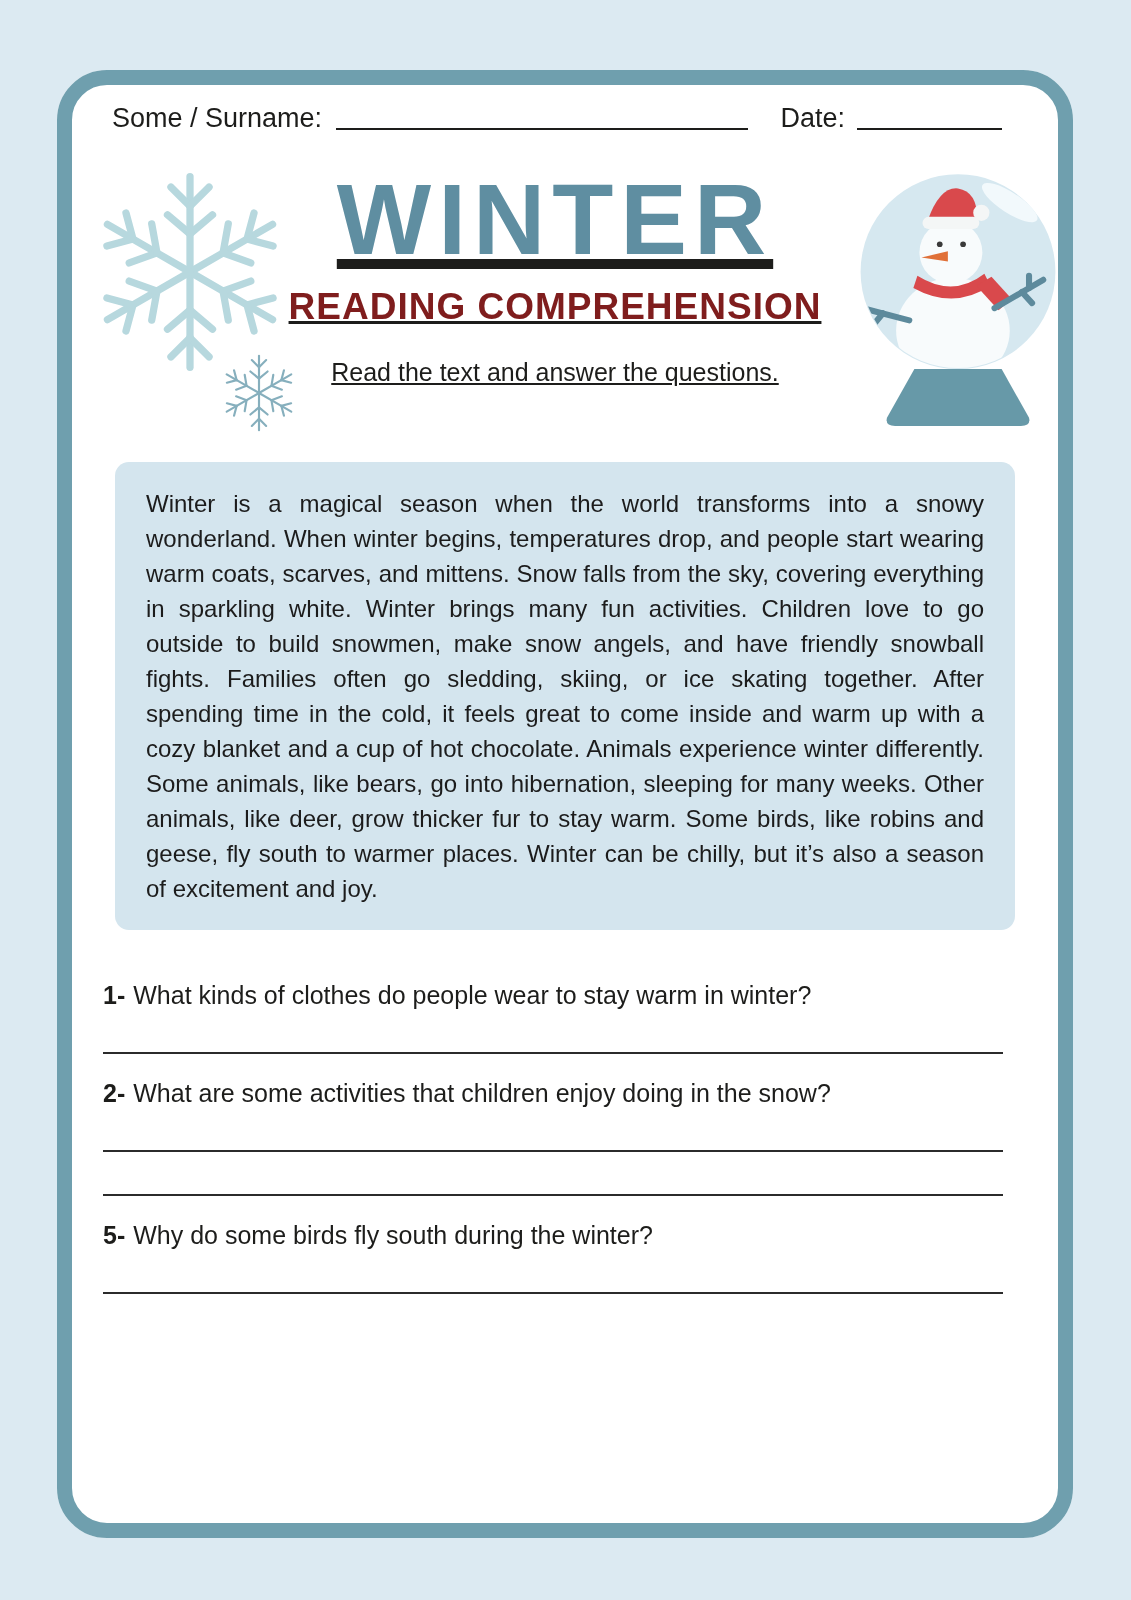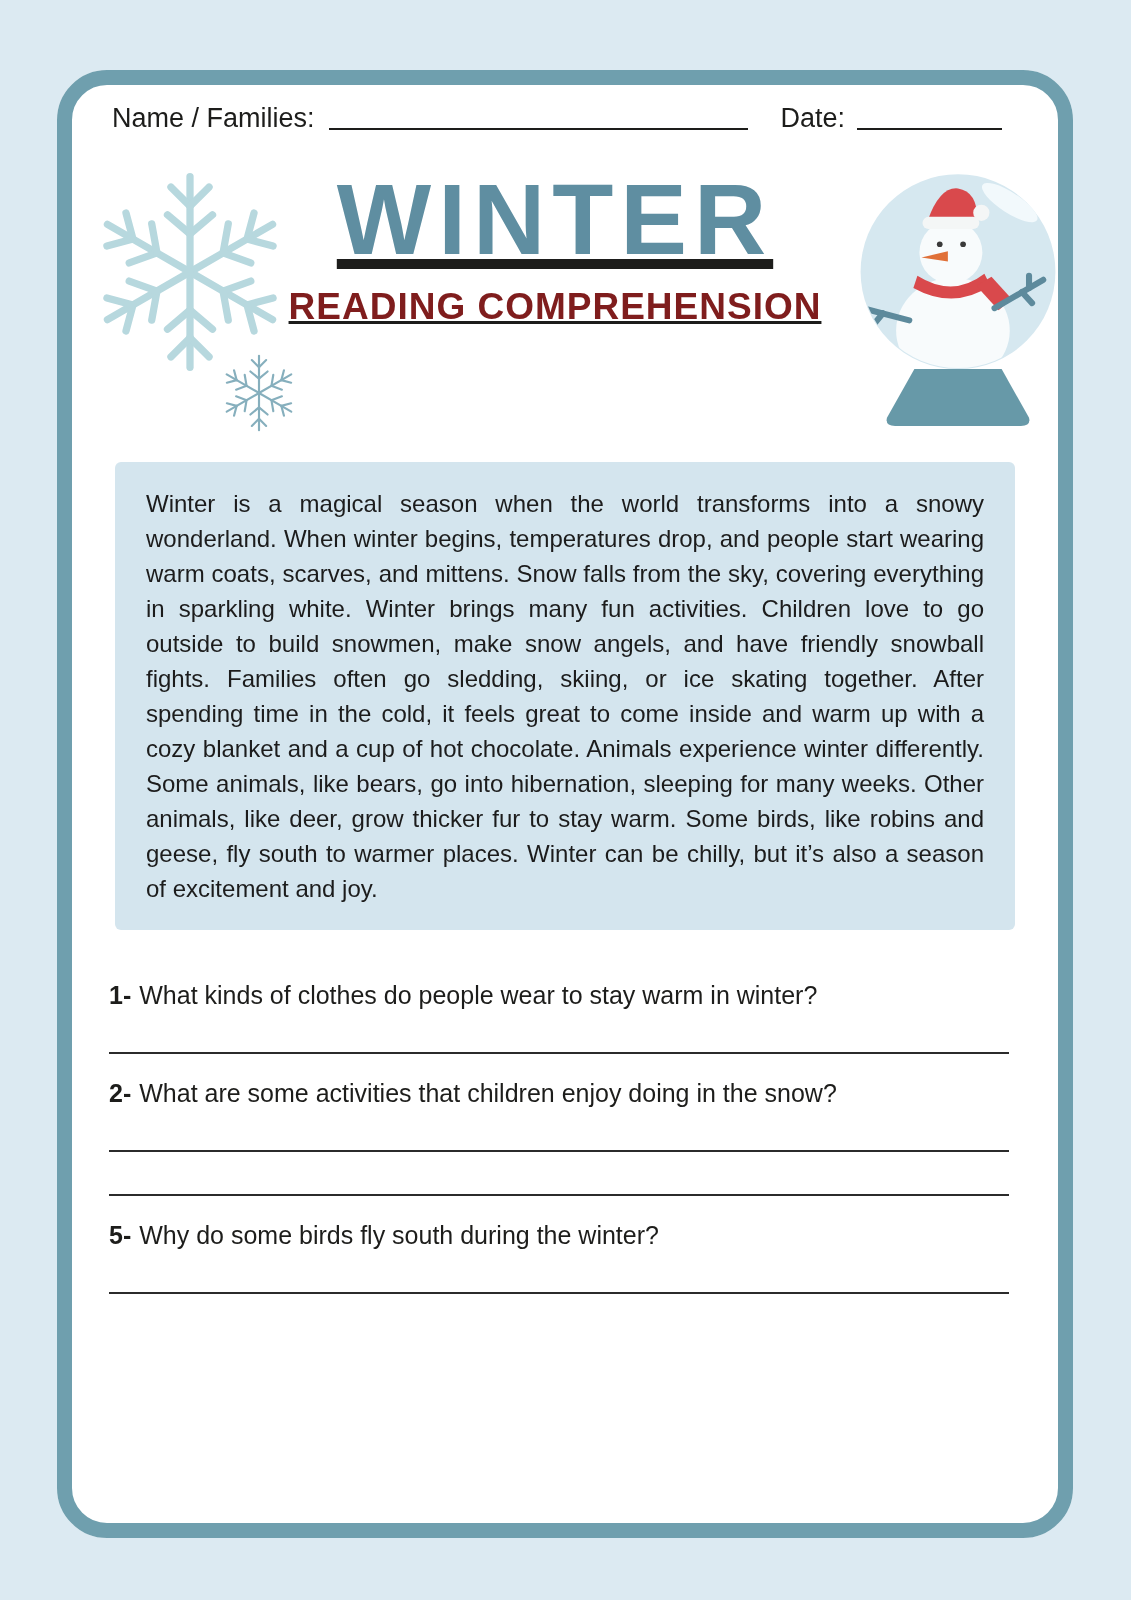--- a/index.html
+++ b/index.html
@@ -49,43 +49,43 @@
   .instruction {
     margin: 30px 0 0 0; font-size: 25px; color: #1d1d1b;
   }
 
   .snowflake-lg { position: absolute; left: 86px; top: 160px; width: 208px; height: 224px; z-index: 2; }
   .snowflake-sm { position: absolute; left: 216px; top: 350px; width: 86px; height: 86px; z-index: 2; }
   .snow-globe   { position: absolute; left: 850px; top: 158px; width: 216px; height: 276px; z-index: 2; }
 
   .passage-box {
     position: absolute; left: 115px; top: 462px; width: 900px;
-    background: #d4e5ee; border-radius: 6px;
+    background: #d4e5ee; border-radius: 14px;
     padding: 24px 31px; z-index: 2;
   }
   .passage-box p {
     margin: 0; font-size: 24px; line-height: 35px;
     text-align: justify; color: #1c1c1c;
   }
 
   .questions {
-    position: absolute; left: 109px; top: 980px; width: 900px; z-index: 2;
+    position: absolute; left: 103px; top: 980px; width: 900px; z-index: 2;
   }
   .q { margin-bottom: 24px; }
   .q p { margin: 0; font-size: 25px; line-height: 30px; }
   .q .num { font-weight: bold; margin-right: 8px; }
   .ans-line { margin-top: 42px; border-bottom: 2.6px solid #2b2b2b; height: 0; }
 </style>
 </head>
 <body>
 
 <div class="card-bg"></div>
 
 <div class="header-row">
-  <span class="lbl">Name / Families:</span>
+  <span class="lbl">Some / Surname:</span>
   <span class="blank name"></span>
   <span class="lbl">Date:</span>
   <span class="blank date"></span>
 </div>
 
 <svg class="snowflake-lg" viewBox="0 0 120 120">
   <g stroke="#b7d8de" stroke-width="4.2" stroke-linecap="round" fill="none">
     <g transform="rotate(0 60 60)">
       <line x1="60" y1="60" x2="60" y2="5"></line>
         <line x1="60" y1="22" x2="49" y2="11"></line>
@@ -174,20 +174,21 @@
         <line x1="60" y1="24" x2="70" y2="14"></line>
         <line x1="60" y1="40" x2="48" y2="30"></line>
         <line x1="60" y1="40" x2="72" y2="30"></line>
     </g>
   </g>
 </svg>
 
 <div class="title-block">
   <h1 class="main-title">WINTER</h1>
   <div class="sub-title">READING COMPREHENSION</div>
+  <p class="instruction">Read the text and answer the questions.</p>
 </div>
 
 <svg class="snow-globe" viewBox="0 0 200 272">
   <defs>
     <clipPath id="globeclip">
         <circle cx="100" cy="112" r="95"></circle>
       </clipPath>
   </defs>
   <path d="M57 208 L143 208 L170 256 Q172 264 162 264 L38 264 Q28 264 30 256 Z" fill="#6799a8"></path>
   <circle cx="100" cy="112" r="96" fill="#d6e8f0"></circle>

